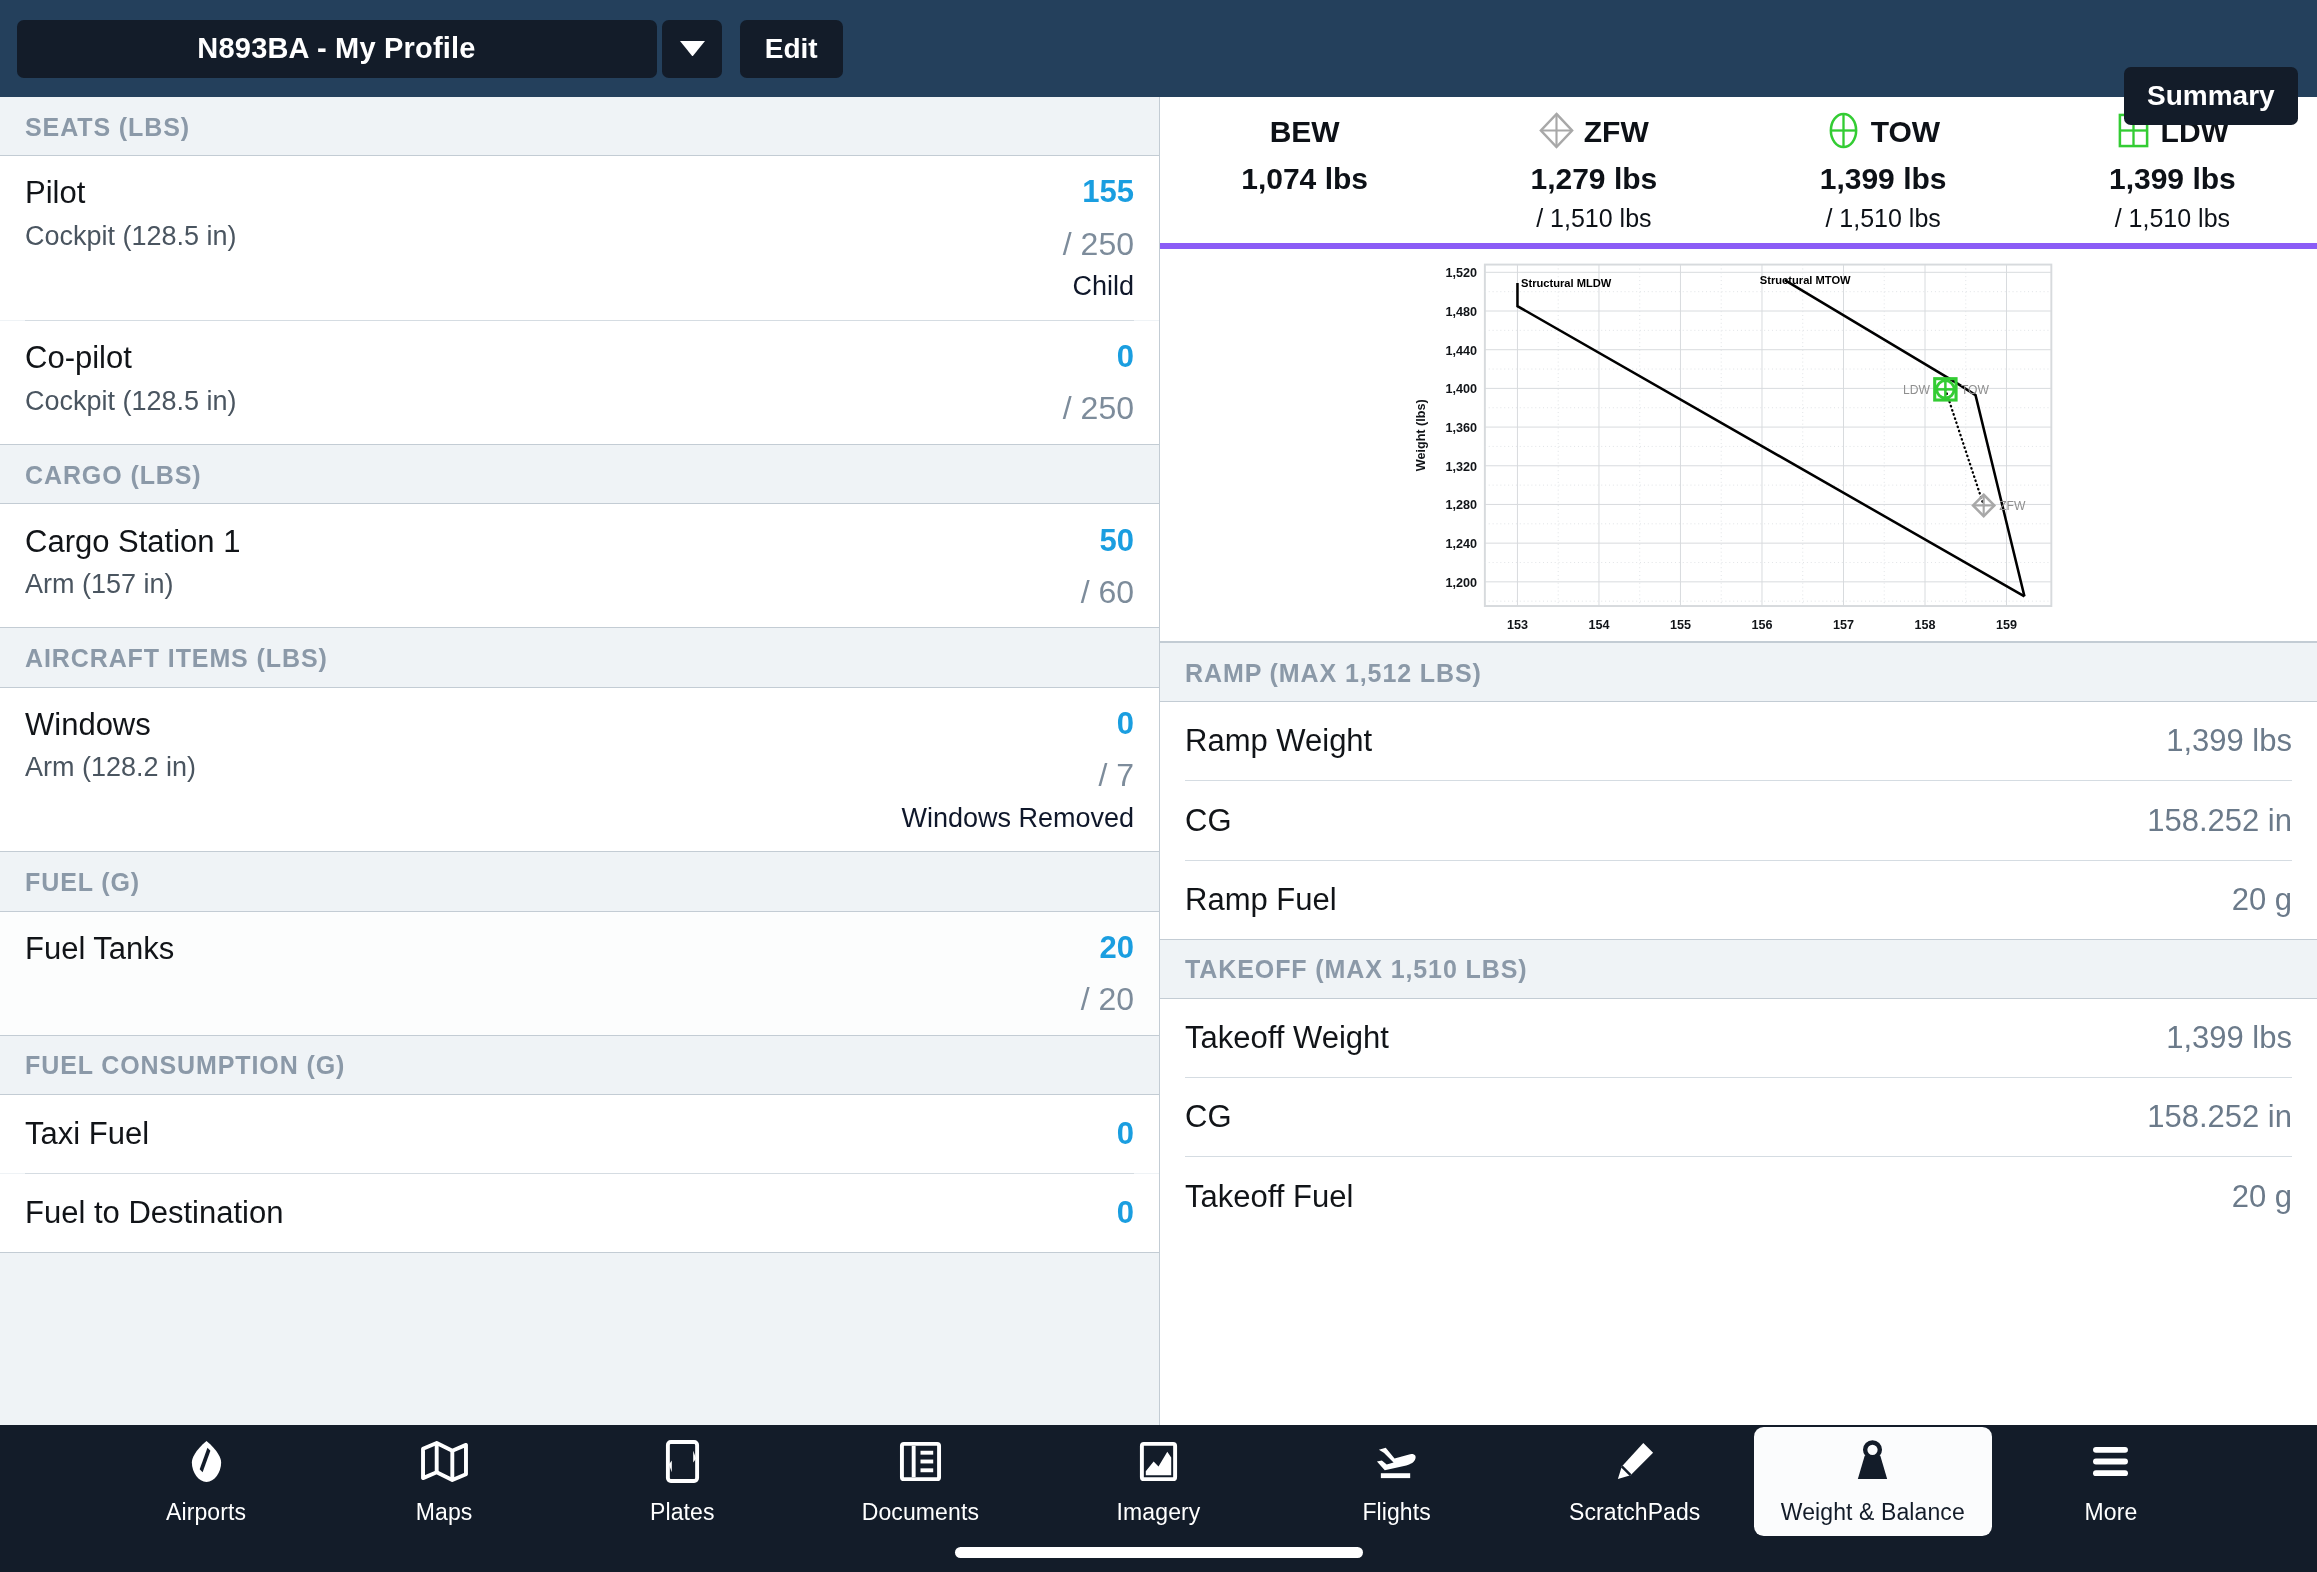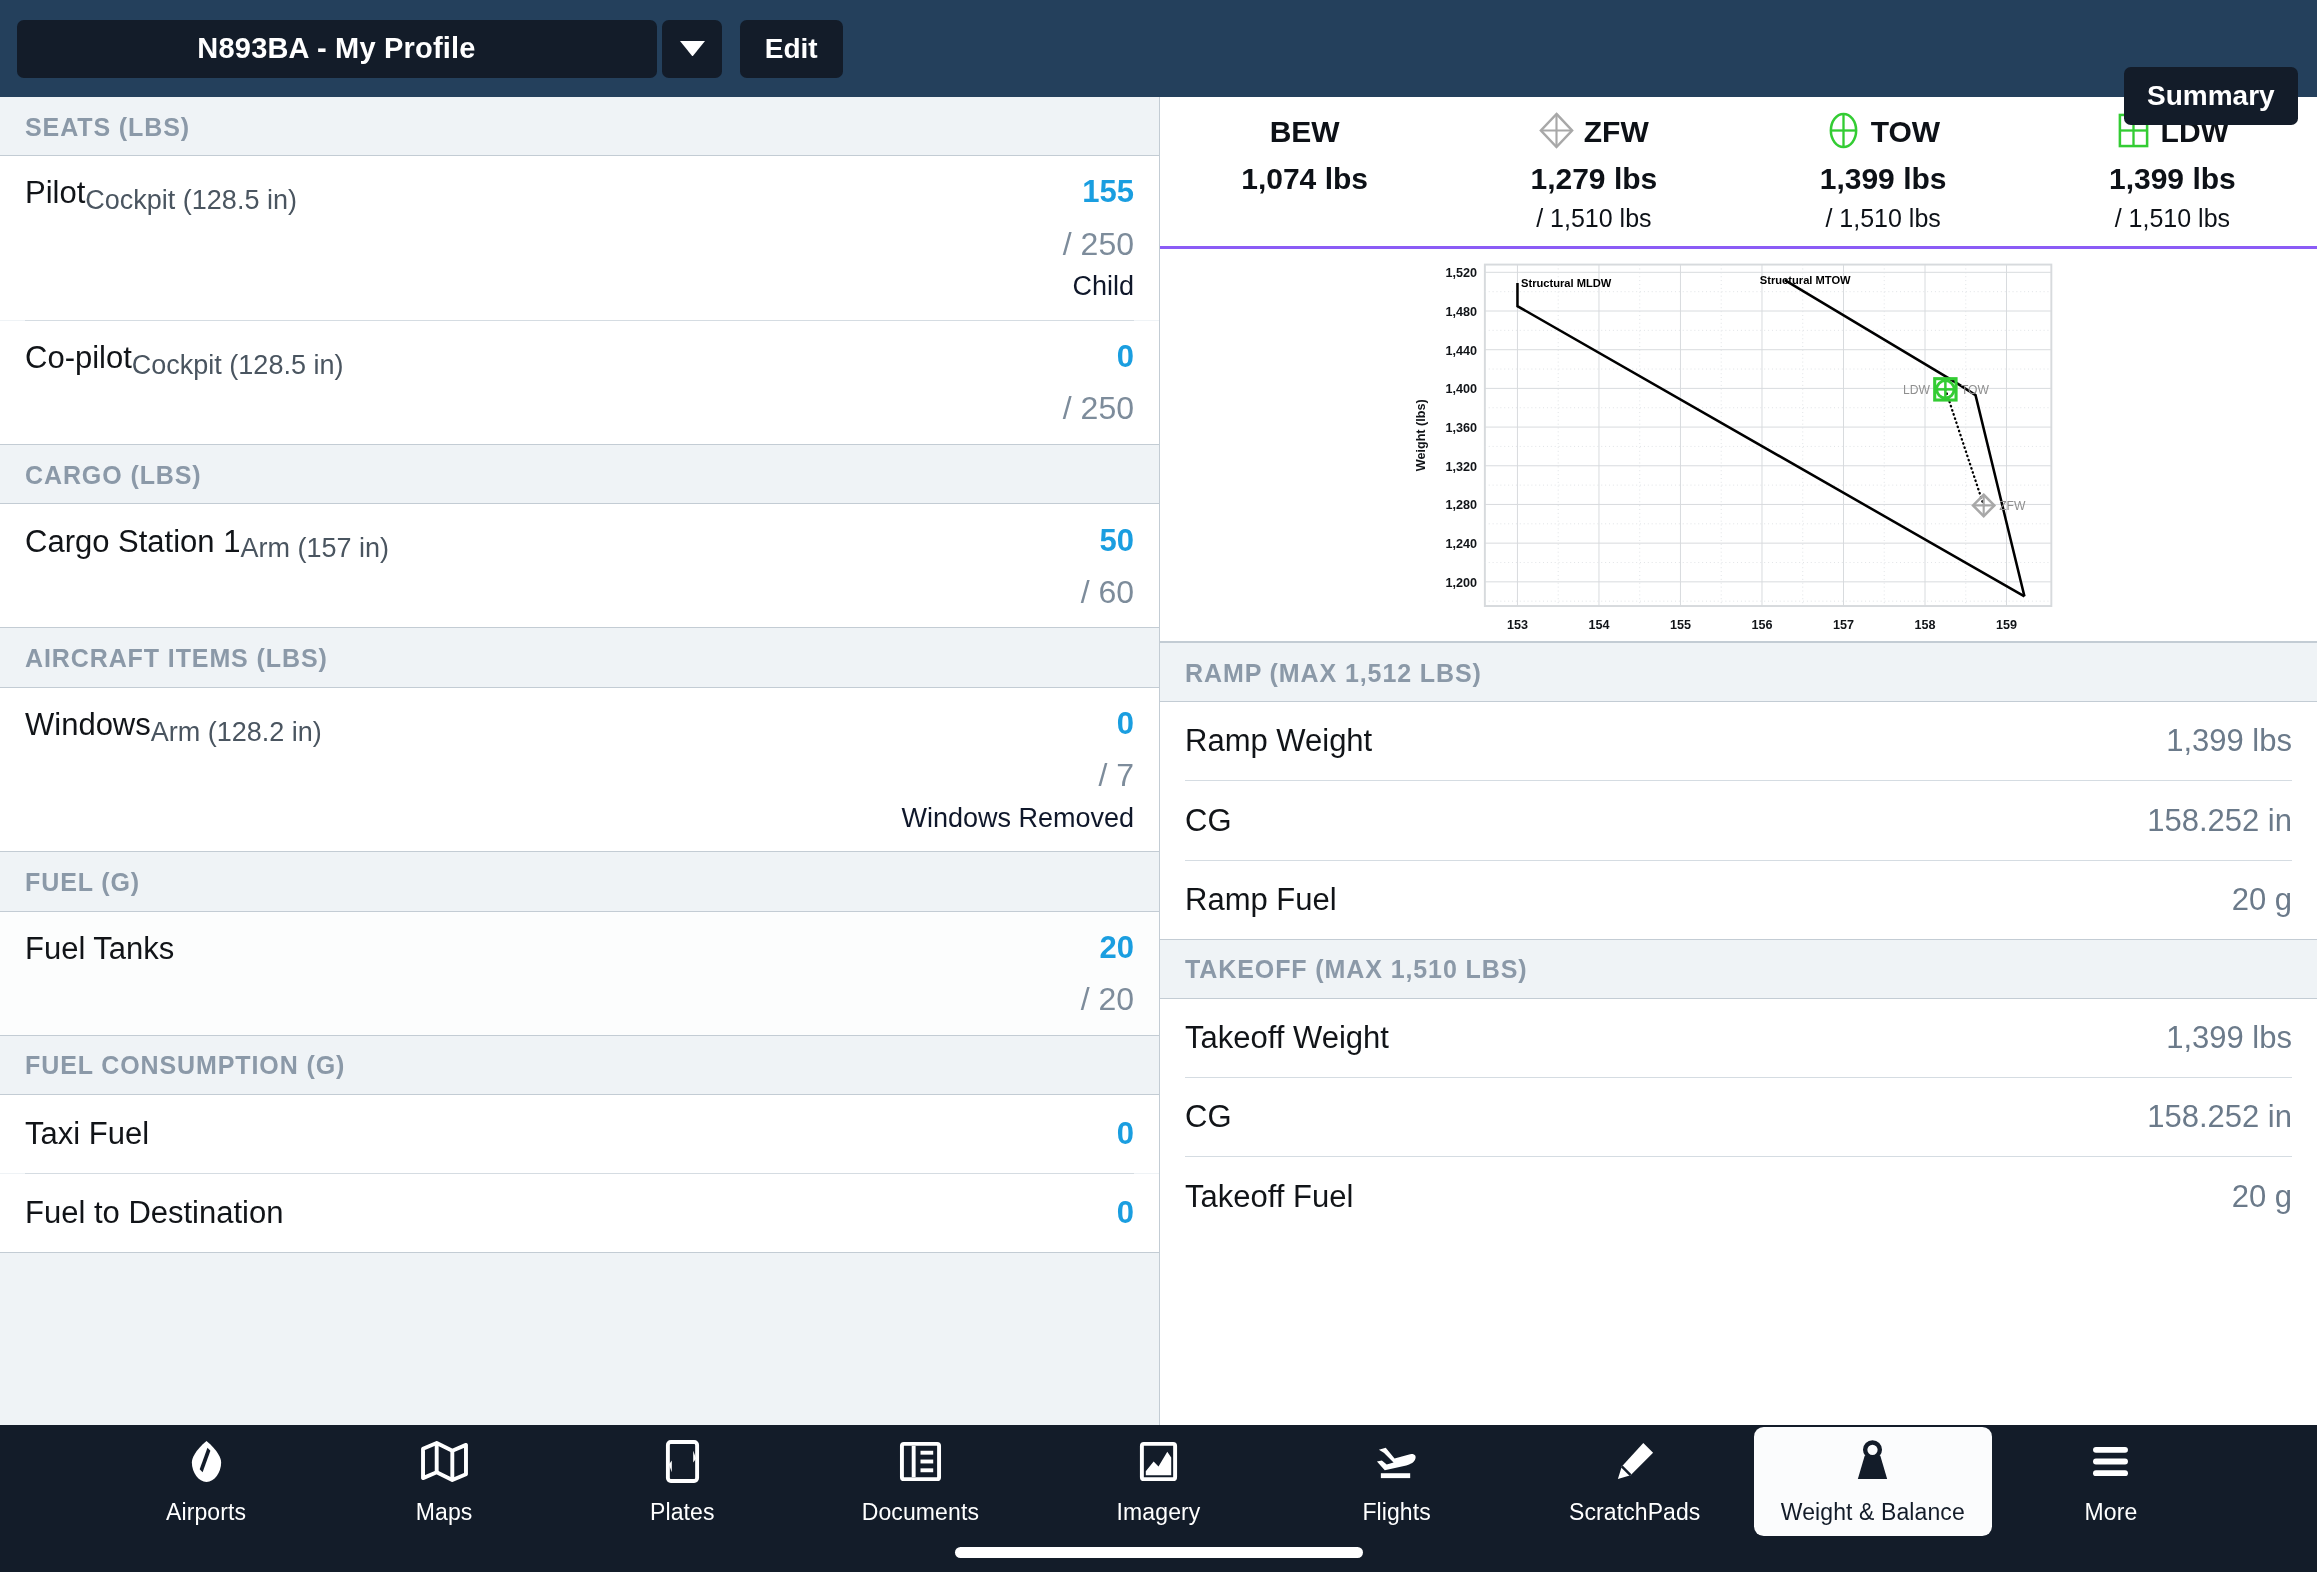--- a/index.html
+++ b/index.html
@@ -57,37 +57,37 @@
   .sec-header.no-top { border-top: none; }
 
   .row {
     background: #ffffff; padding: 0 25px; position: relative;
     display: flex; align-items: flex-start; justify-content: space-between;
   }
   .row.alt { background: #fcfdfd; }
   .row-sep { height: 1px; background: #d5dce2; margin: 0 25px; }
   .row-sep-full { height: 1px; background: #c3ccd4; }
 
-  .row-left { display: flex; flex-direction: row; }
+  .row-left { display: flex; flex-direction: column; }
   .row-right { display: flex; flex-direction: column; align-items: flex-end; justify-content: center; }
 
   .row-title { font-size: 31px; color: #111418; font-weight: normal; line-height: 1.15; }
   .row-sub { font-size: 27px; color: #4a5560; margin-top: 9.7px; line-height: 1.15; }
   .row-value { font-size: 31px; color: #1a9ee0; font-weight: bold; line-height: 1.1; }
   .row-max { font-size: 32px; color: #7d8c9b; margin-top: 17px; line-height: 1.1; }
   .row-note { font-size: 27px; color: #0f172a; margin-top: 9.7px; line-height: 1.15; }
 
   .row-two { min-height: 111px; padding-top: 19.4px; padding-bottom: 17.5px; }
   .row-one { min-height: 70px; padding-top: 21.3px; padding-bottom: 21.3px; align-items: center; }
   .filler { background: #eff3f6; flex: 1 1 auto; }
 
   
   .wsum {
     flex: 0 0 152px; background: #ffffff; display: flex;
-    border-bottom: 3px solid #8b5cf6; padding-top: 13.6px;
+    border-bottom: 6px solid #8b5cf6; padding-top: 13.6px;
   }
   .wcell { flex: 1 1 0; display: flex; flex-direction: column; align-items: center; }
   .wcell-top { display: flex; align-items: center; gap: 9.7px; height: 43px; }
   .wcell-label { font-size: 30px; font-weight: bold; color: #0d1117; }
   .wcell-val { font-size: 30px; font-weight: bold; color: #0d1117; margin-top: 8.7px; }
   .wcell-max { font-size: 25px; color: #0d1117; margin-top: 7.8px; }
 
   
   .chart-wrap {
     flex: 0 0 393px; background: #ffffff; position: relative;

